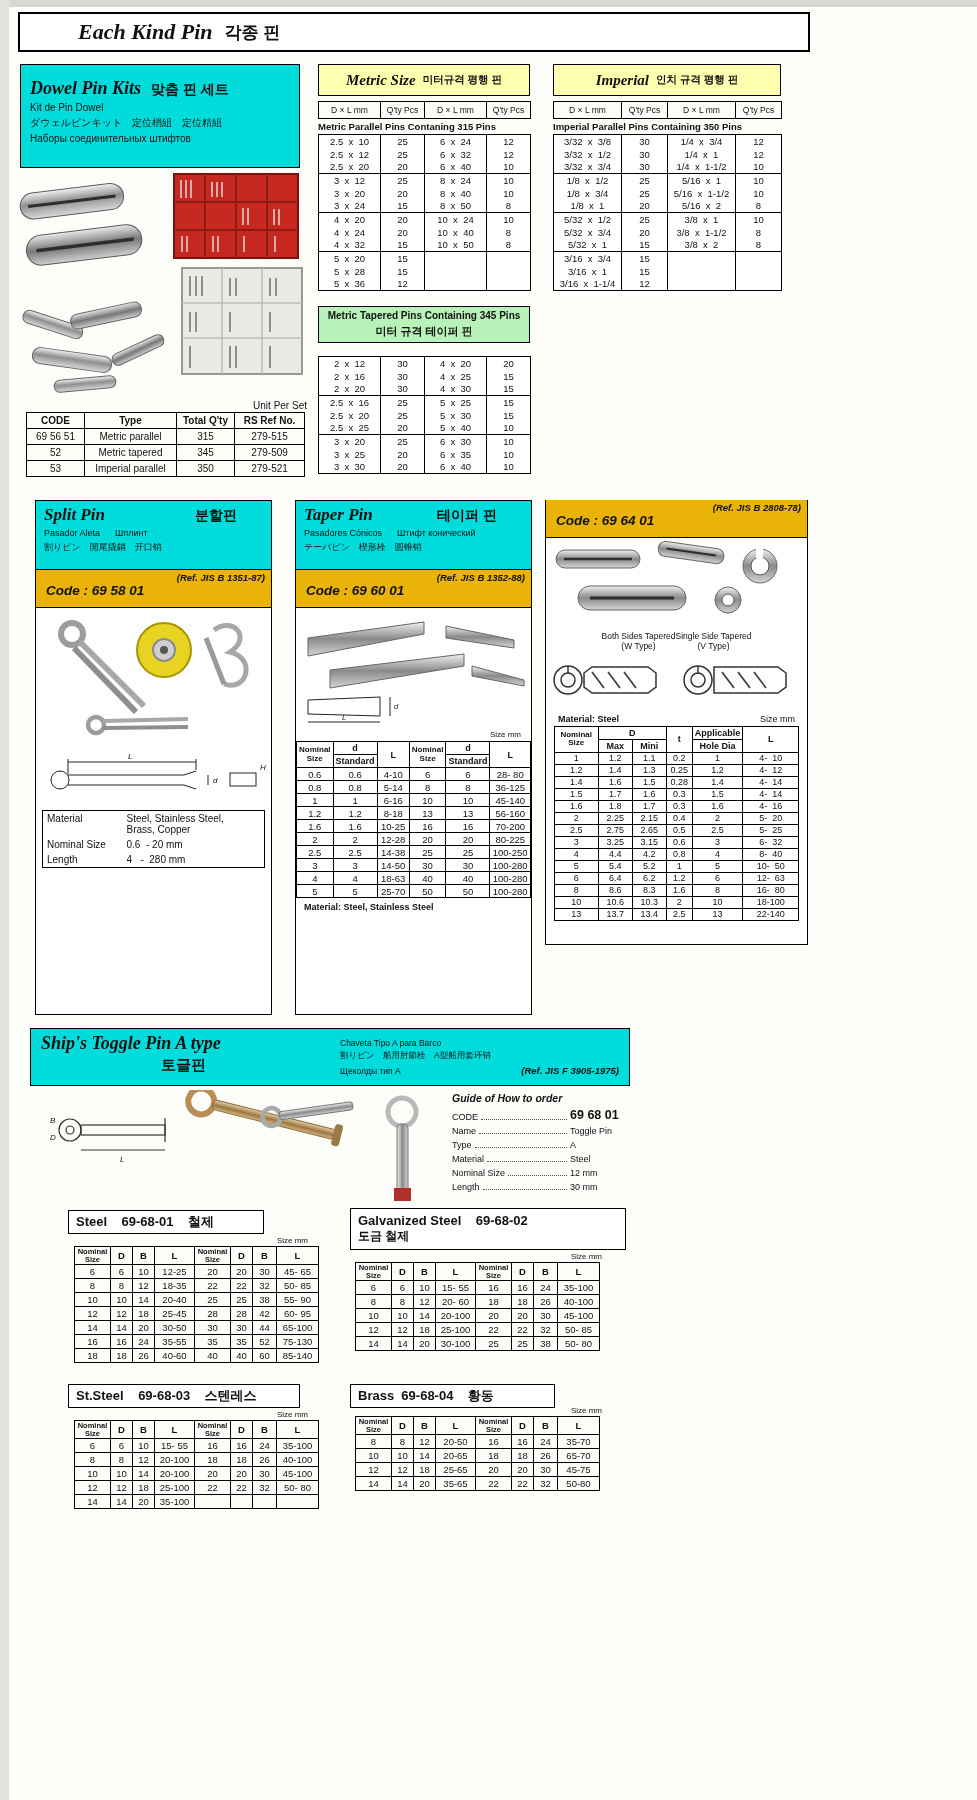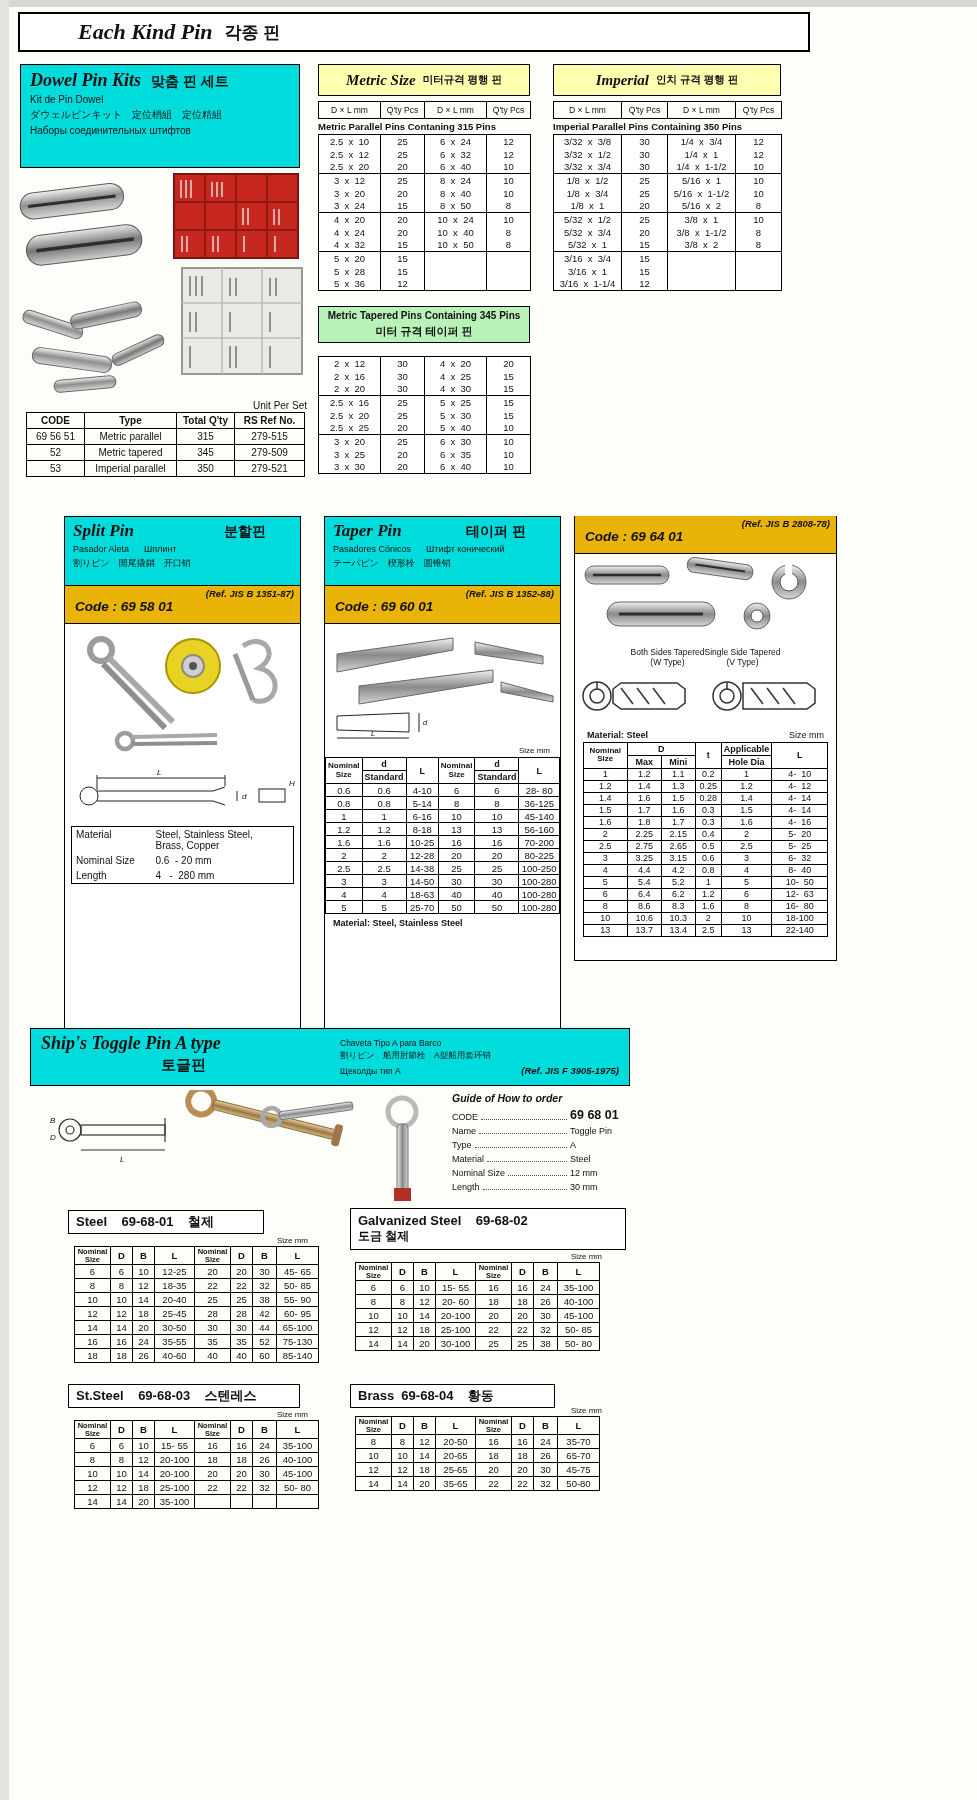--- a/index.html
+++ b/index.html
@@ -14,21 +14,21 @@
 .lightgreen { background:#b9f2b9; }
 .greenbar { background:#eab308; }
 .paleyellow { background:#ffffc8; }
 
 
 .main-header { left:18px; top:12px; width:792px; height:40px; border:2.5px solid #000; display:flex; align-items:center; gap:12px; padding-left:58px; background:#fff; }
 .mh-en { font-family:"Liberation Serif", serif; font-style:italic; font-weight:bold; font-size:22px; }
 .mh-ko { font-weight:bold; font-size:17px; }
 
 
-.dowel-box { left:20px; top:64px; width:280px; height:104px; border:1.5px solid #000; padding:5px 9px; }
+.dowel-box { left:20px; top:64px; width:280px; height:104px; border:1.5px solid #000; padding:13px 9px; }
 .dowel-title { display:flex; gap:10px; align-items:baseline; }
 .dt-en { font-family:"Liberation Serif", serif; font-style:italic; font-weight:bold; font-size:18px; }
 .dt-ko { font-weight:bold; font-size:14px; }
 .dowel-line { font-size:10px; margin-top:3px; }
 .unit-label { left:185px; top:400px; width:122px; text-align:right; font-size:10px; }
 
 table { border-collapse:collapse; table-layout:fixed; }
 td, th { font-size:9.5px; text-align:center; padding:0 2px; overflow:hidden; }
 .grid, .grid td, .grid th { border:1px solid #000; }
 .grid { border:1.5px solid #000; }
@@ -44,21 +44,21 @@
 .mhdr th { height:17px; font-weight:normal; font-size:8.5px; white-space:nowrap; }
 .col-title { height:32px; border:1.5px solid #000; display:flex; align-items:center; justify-content:center; gap:7px; }
 .ct-en { font-family:"Liberation Serif", serif; font-style:italic; font-weight:bold; font-size:15px; white-space:nowrap; }
 .ct-ko { font-weight:bold; font-size:10.5px; white-space:nowrap; }
 .tbl-caption { font-weight:bold; font-size:9.5px; text-align:left; white-space:nowrap; }
 .tap-box { border:1.5px solid #000; text-align:center; padding:3px 2px; }
 .tap-box .l1 { font-weight:bold; font-size:10px; white-space:nowrap; }
 .tap-box .l2 { font-weight:bold; font-size:11px; margin-top:3px; }
 
 
-.panel { position:absolute; top:516px;margin-left:29px; }
+.panel { position:absolute; top:500px; }
 .p-head { border:1.5px solid #000; height:70px; padding:4px 8px; }
 .p-title-row { display:flex; justify-content:space-between; align-items:baseline; padding-right:26px; }
 .p-title { font-family:"Liberation Serif", serif; font-style:italic; font-weight:bold; font-size:17px; white-space:nowrap; }
 .p-title-ko { font-weight:bold; font-size:14px; }
 .p-sub { font-size:9px; margin-top:3px; white-space:pre-wrap; }
 .p-green { border:1.5px solid #000; border-top:none; height:38px; padding:2px 6px; }
 .p-ref { text-align:right; font-style:italic; font-weight:bold; font-size:9.5px; }
 .p-code { font-style:italic; font-weight:bold; font-size:13.5px; padding-left:4px; }
 .p-body { border:1.5px solid #000; border-top:none; background:#fff; position:relative; }
 

